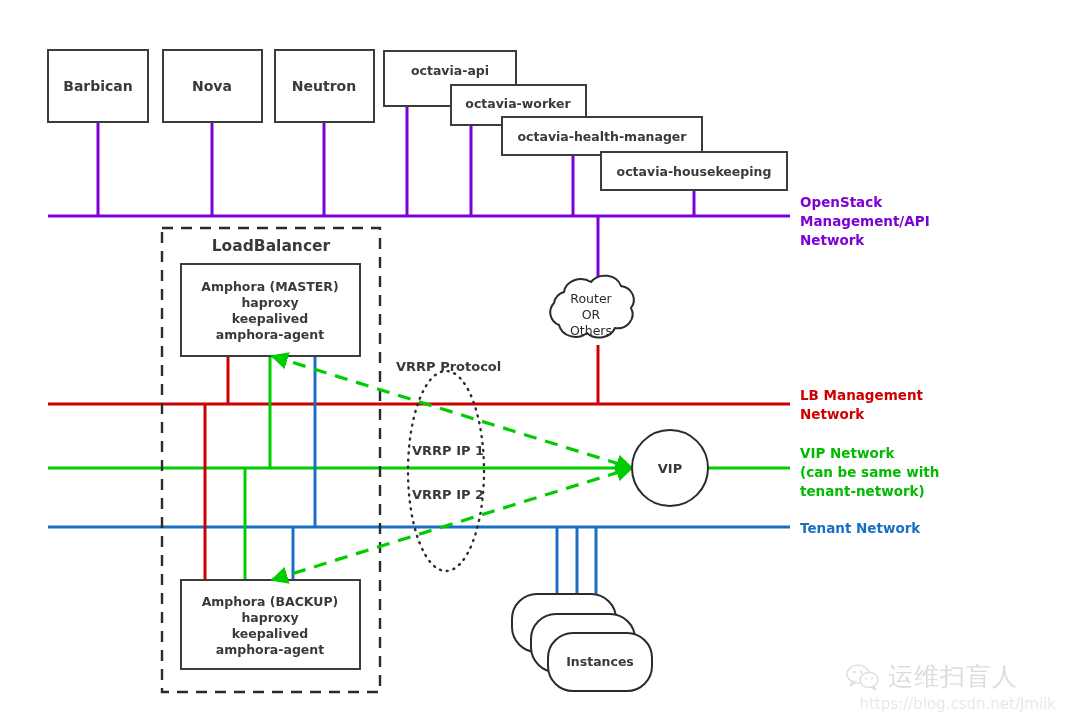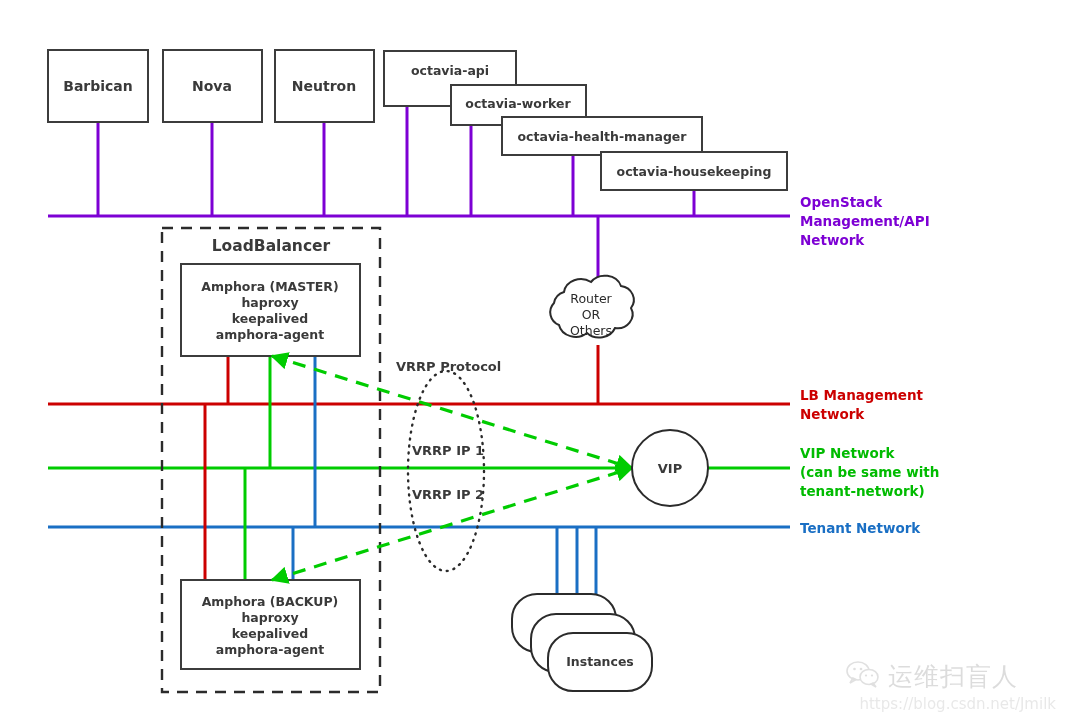--- a/index.html
+++ b/index.html
@@ -61,21 +61,21 @@
     position: absolute;
     right: 12px;
     bottom: 4px;
     width: 210px;
     height: 62px;
     opacity: 0.30;
     pointer-events: none;
   }
   .wm-row {
     display: flex;
-    align-items: flex-start;
+    align-items: flex-end;
     gap: 8px;
   }
   .wm-cn {
     font-family: "DejaVu Sans", "Liberation Sans", sans-serif;
     font-size: 25px;
     color: #8d8d8d;
     letter-spacing: 1px;
     white-space: nowrap;
   }
   .wm-url {

